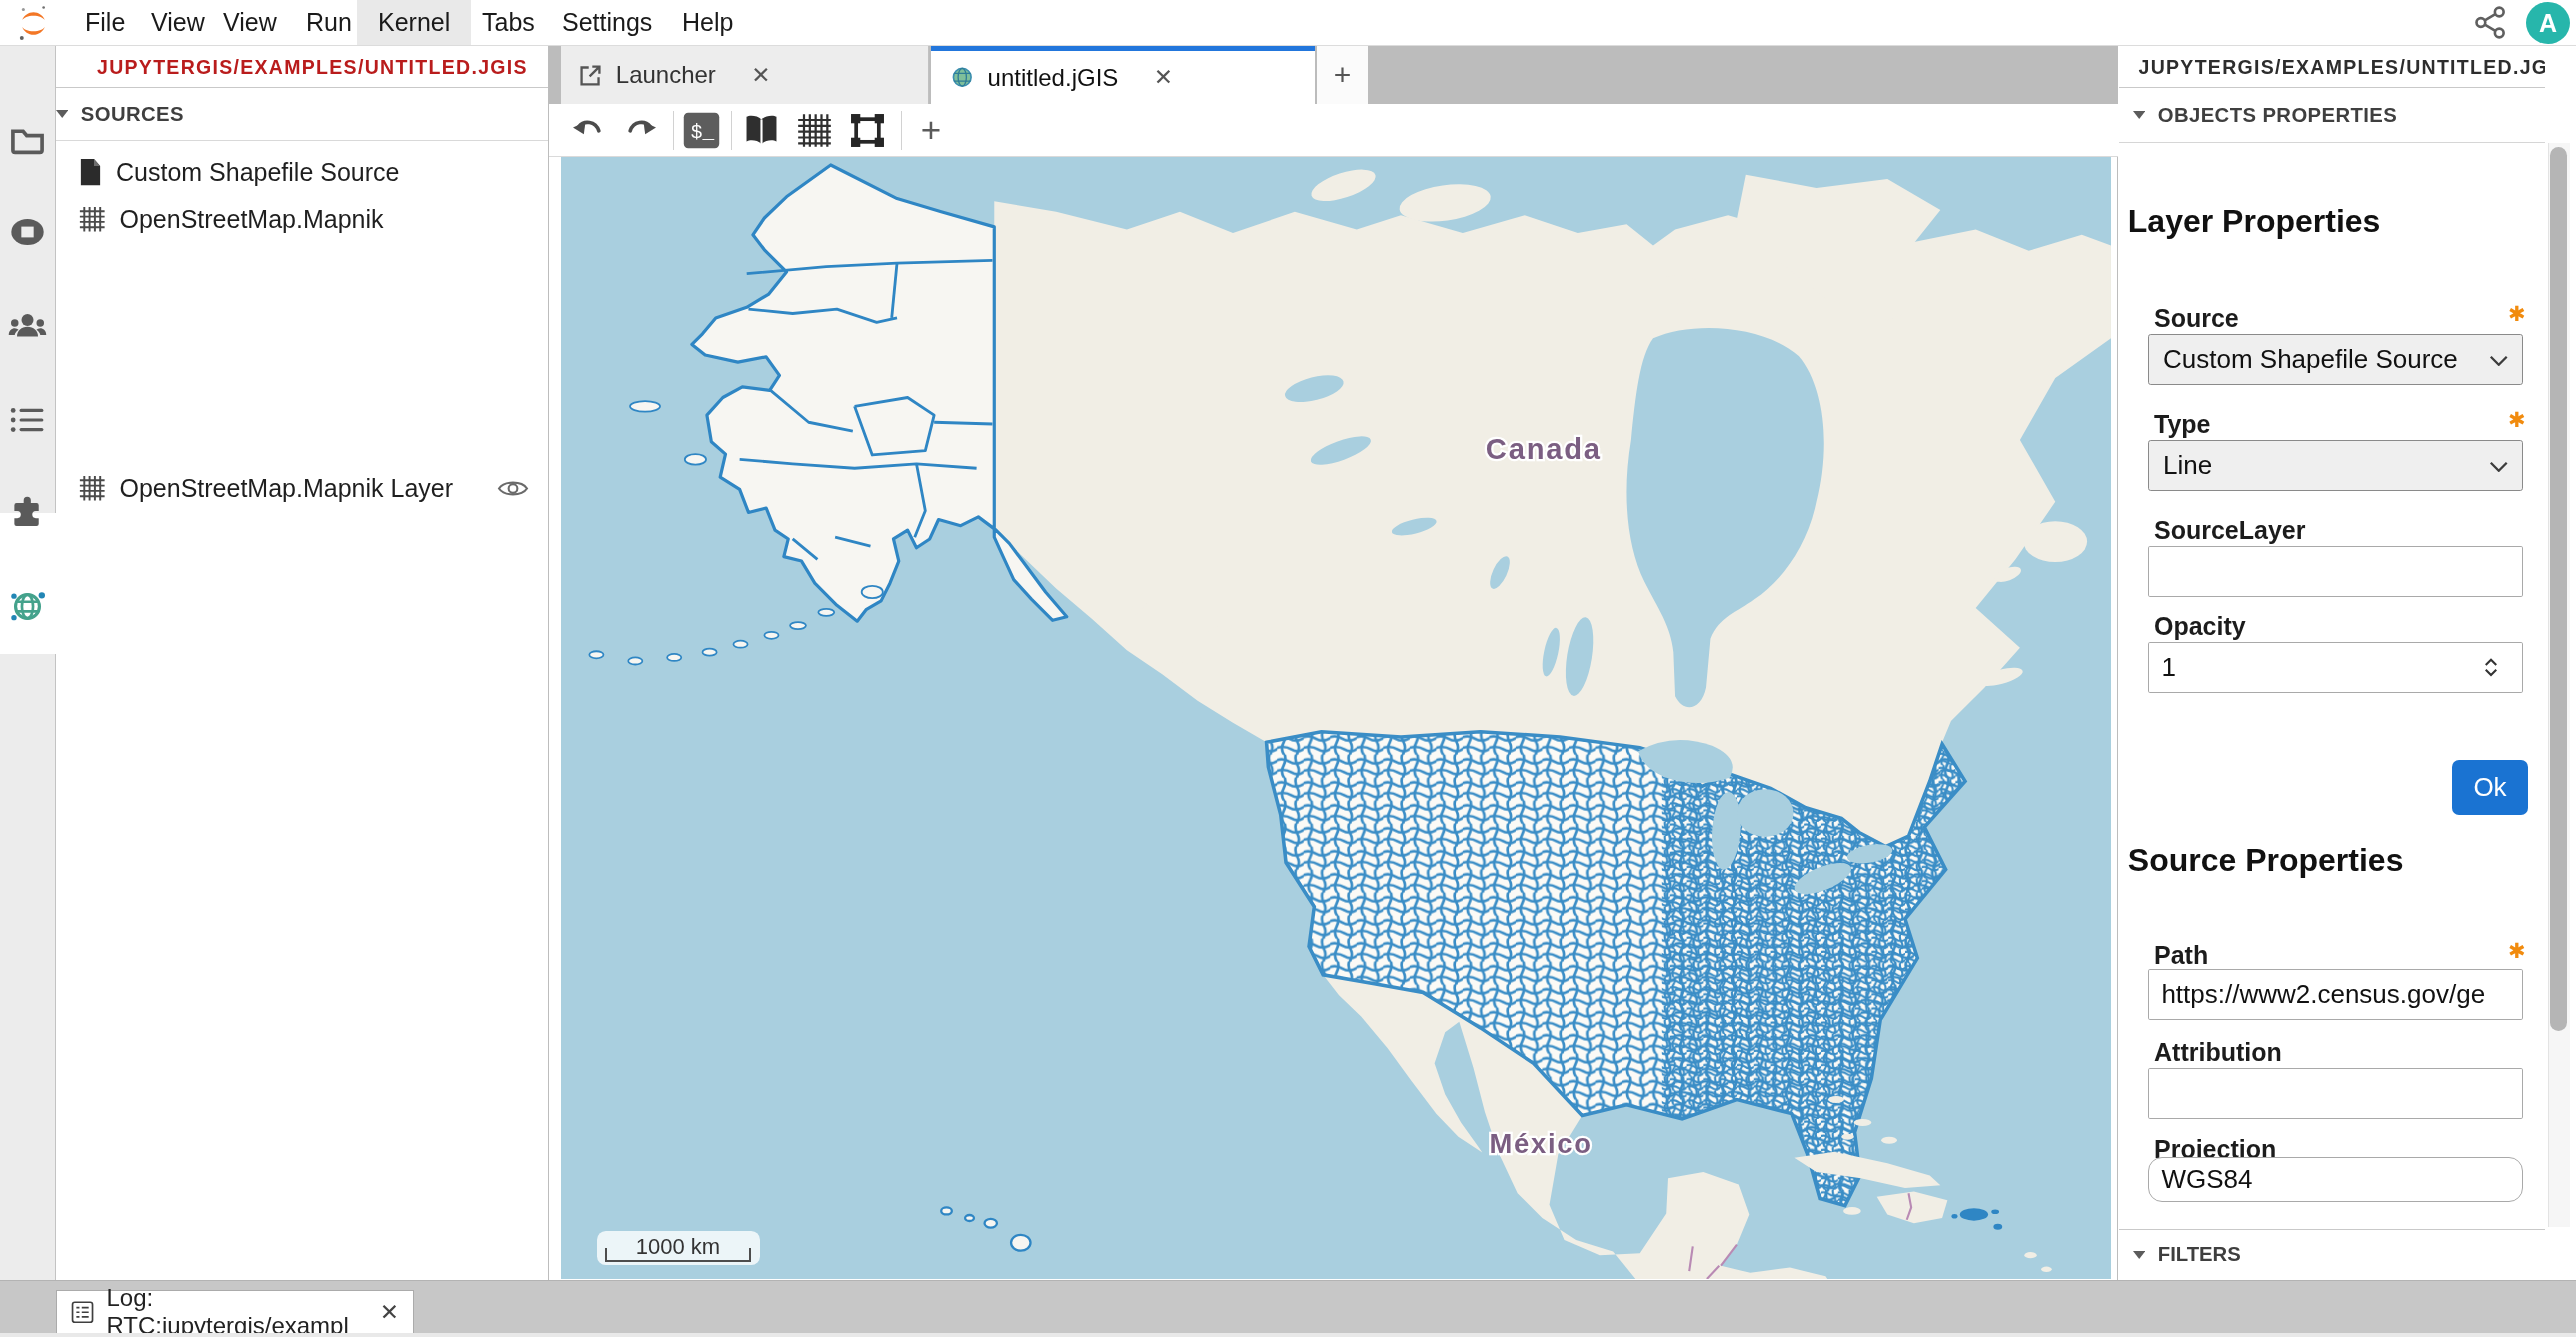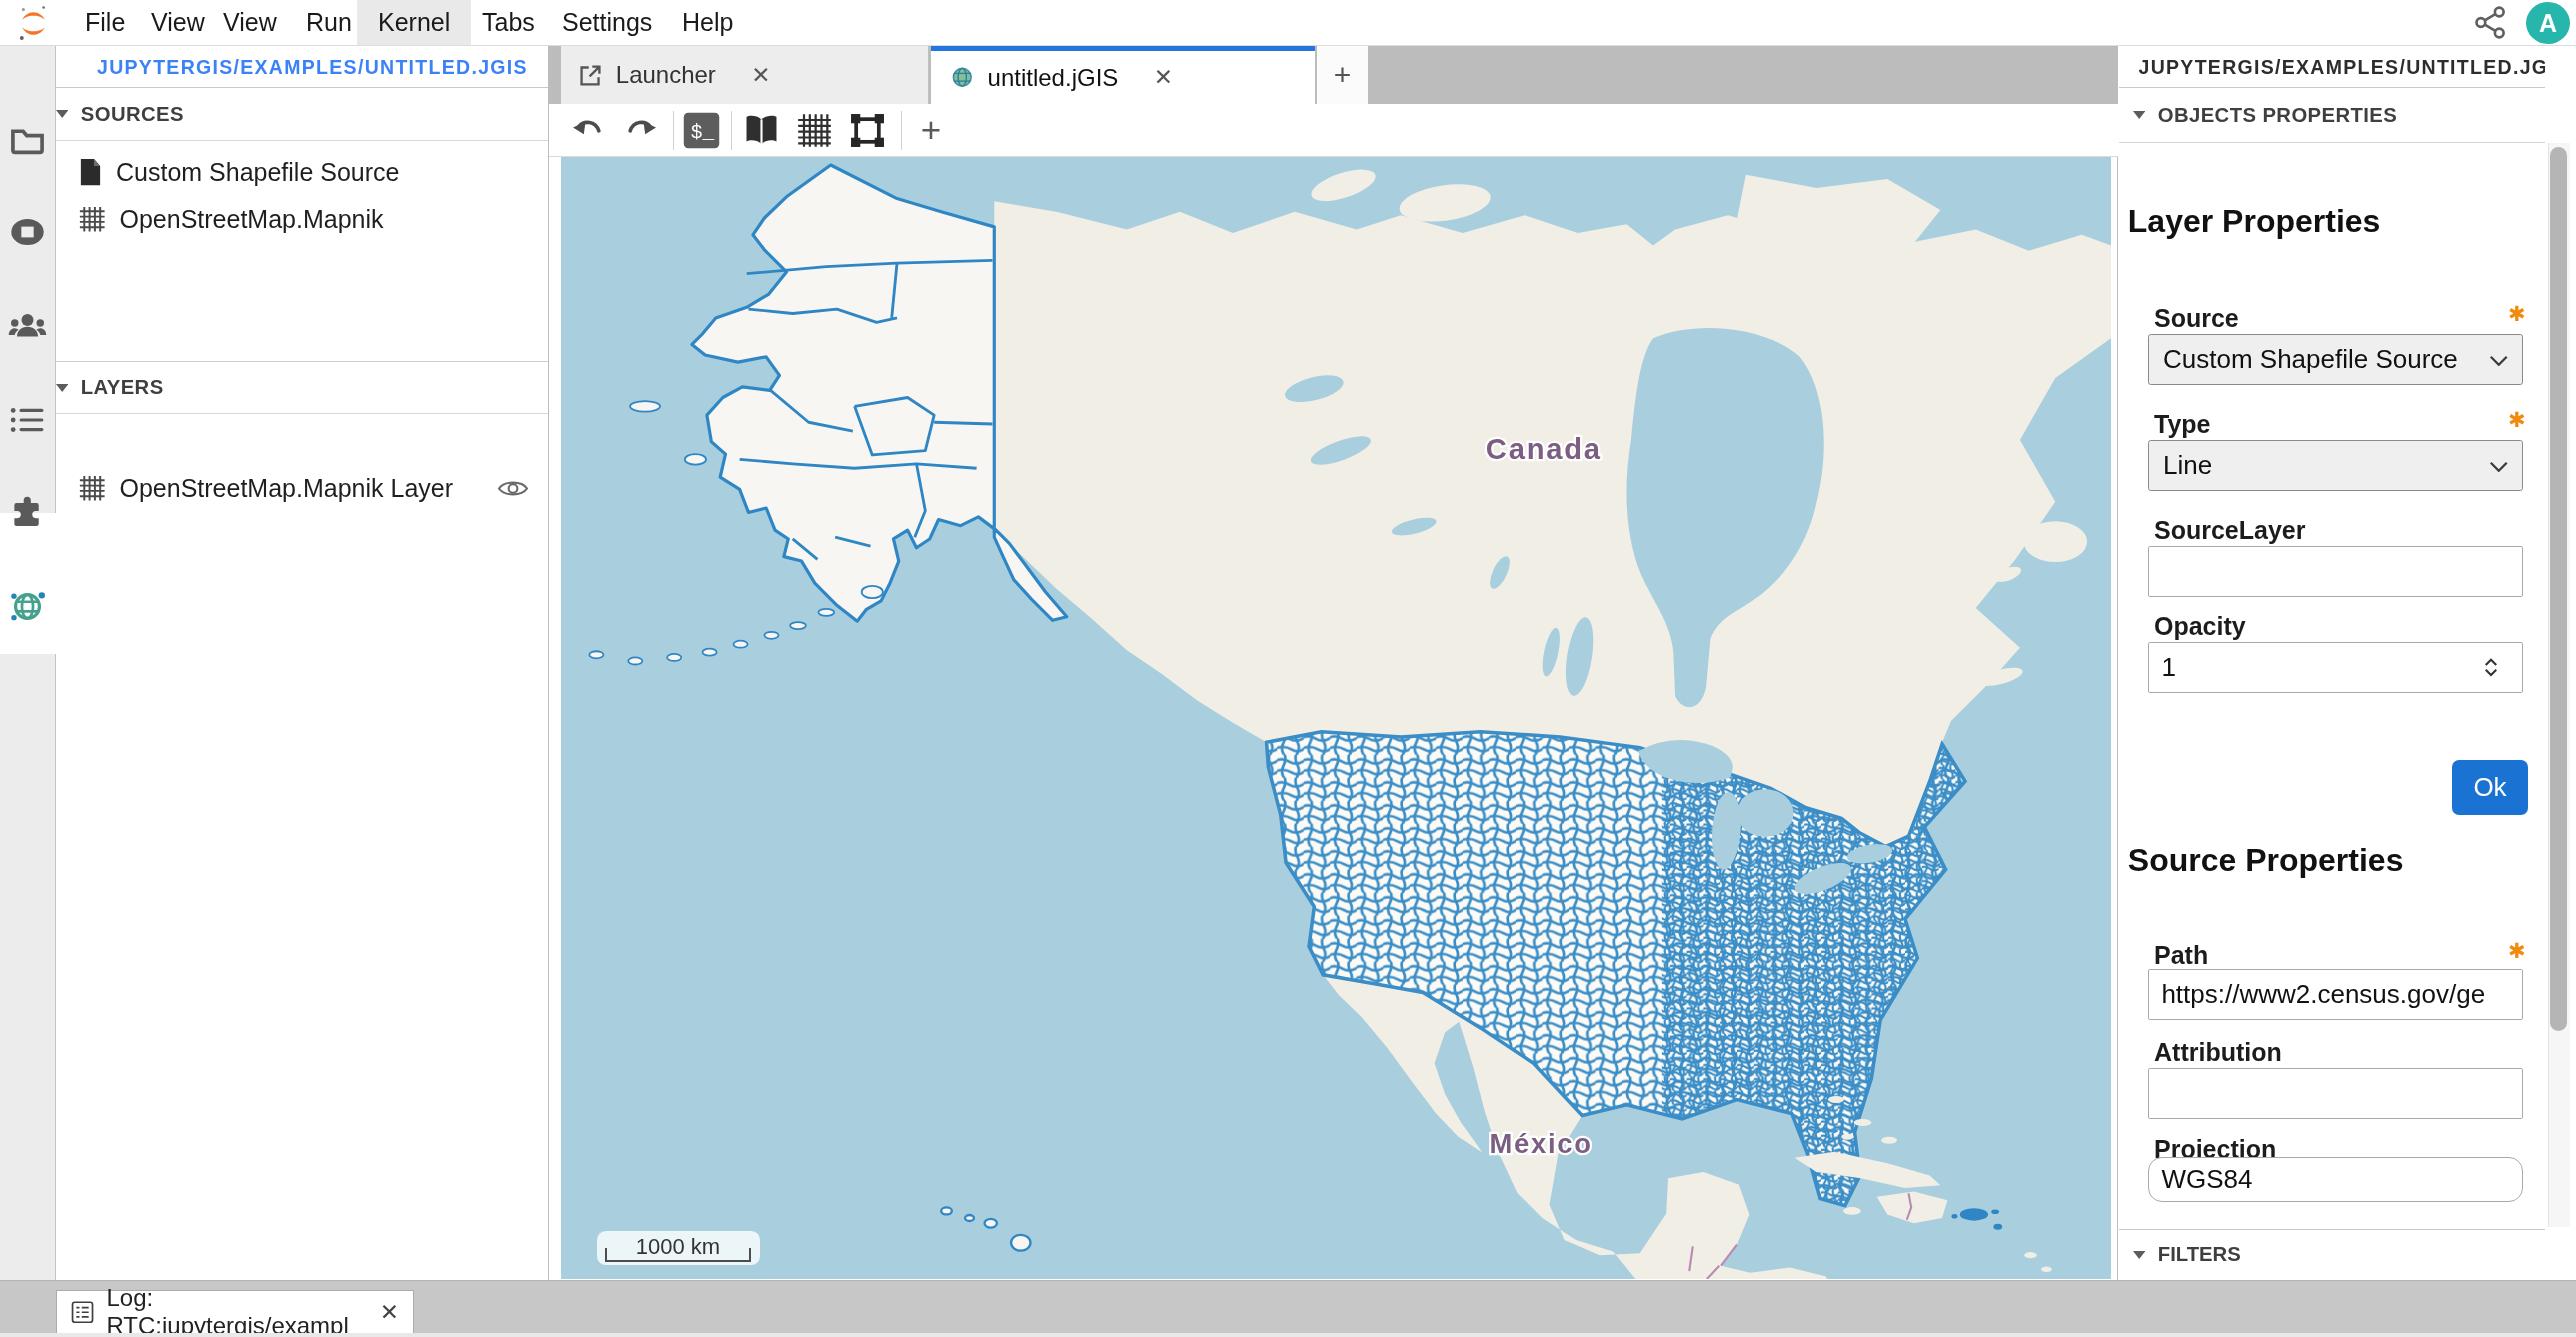--- a/index.html
+++ b/index.html
@@ -16,21 +16,21 @@
             font-size:25px; font-weight:bold; text-align:center; line-height:42px; }
 
   
   #sidebar { left:0; top:46px; width:56px; height:1241px; background:#ececec; border-right:0.9px solid #c3c3c3; z-index:20; }
   .side-btn { position:absolute; left:0; width:55px; height:67px; display:flex; align-items:center; justify-content:center; color:#5a5a5a; }
   #sidebar .active-seg { position:absolute; left:0; top:467px; width:56px; height:141px; background:#ffffff; }
 
   
   #leftpanel { left:56px; top:46px; width:493px; height:1234px; background:#fff; border-right:0.9px solid #bdbdbd; z-index:10; }
   .lp-head { position:absolute; left:0; top:0; width:492px; height:42px; line-height:42px; padding-left:41px;
-             font-size:19.5px; font-weight:bold; letter-spacing:1.3px; color:#3b82f6; border-bottom:0.9px solid #c9c9c9;
+             font-size:19.5px; font-weight:bold; letter-spacing:1.3px; color:#b91c1c; border-bottom:0.9px solid #c9c9c9;
              white-space:nowrap; overflow:hidden; }
   .section-head { position:absolute; left:0; width:492px; height:53px; display:flex; align-items:center; gap:12.4px; 
                   font-size:20.3px; font-weight:bold; letter-spacing:0.4px; color:#3f3f3f; background:#fff; }
   .tree-row { position:absolute; left:0; width:492px; height:46px; display:flex; align-items:center; gap:14px; padding-left:23px;
               font-size:25px; color:#1f1f1f; }
   .tree-row .eye { margin-left:auto; margin-right:19.5px; }
   .tree-row.selected { background:#2276dc; color:#fff; height:50px; }
 
   
   #main { left:549px; top:46px; width:1569px; height:1234px; background:#fff; border-right:0.9px solid #bdbdbd; }
@@ -185,26 +185,20 @@
     </svg>
     <span>Custom Shapefile Source</span>
   </div>
   <div class="tree-row" style="top:150px">
     <svg width="26.5" height="26.5" viewBox="0 0 30 30" stroke="#4a4a4a" stroke-width="2.2">
       <path d="M6 1v28M12 1v28M18 1v28M24 1v28M1 6h28M1 12h28M1 18h28M1 24h28"></path>
     </svg>
     <span>OpenStreetMap.Mapnik</span>
   </div>
 
-  <div class="section-head" style="top:315px; border-top:0.9px solid #cfcfcf; border-bottom:0.9px solid #d9d9d9;">
-    <svg width="12.4" height="8" viewBox="0 0 14 9">
-        <polygon points="0,0 14,0 7,9" fill="#5c5c5c"></polygon>
-      </svg>
-    <span>LAYERS</span>
-  </div>
 
   <div class="tree-row" style="top:419px">
     <svg width="26.5" height="26.5" viewBox="0 0 30 30" stroke="#4a4a4a" stroke-width="2.2">
       <path d="M6 1v28M12 1v28M18 1v28M24 1v28M1 6h28M1 12h28M1 18h28M1 24h28"></path>
     </svg>
     <span>OpenStreetMap.Mapnik Layer</span>
     <span class="eye">
       <svg width="32" height="21" viewBox="0 0 36 24" fill="none" stroke="#6a6a6a" stroke-width="2.4">
         <path d="M2 12C8 3 28 3 34 12C28 21 8 21 2 12Z"></path>
           <circle cx="18" cy="12" r="5"></circle>

